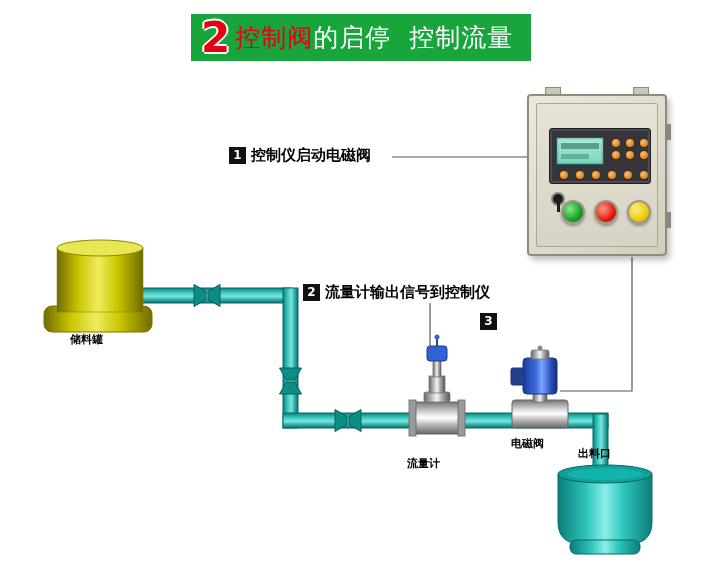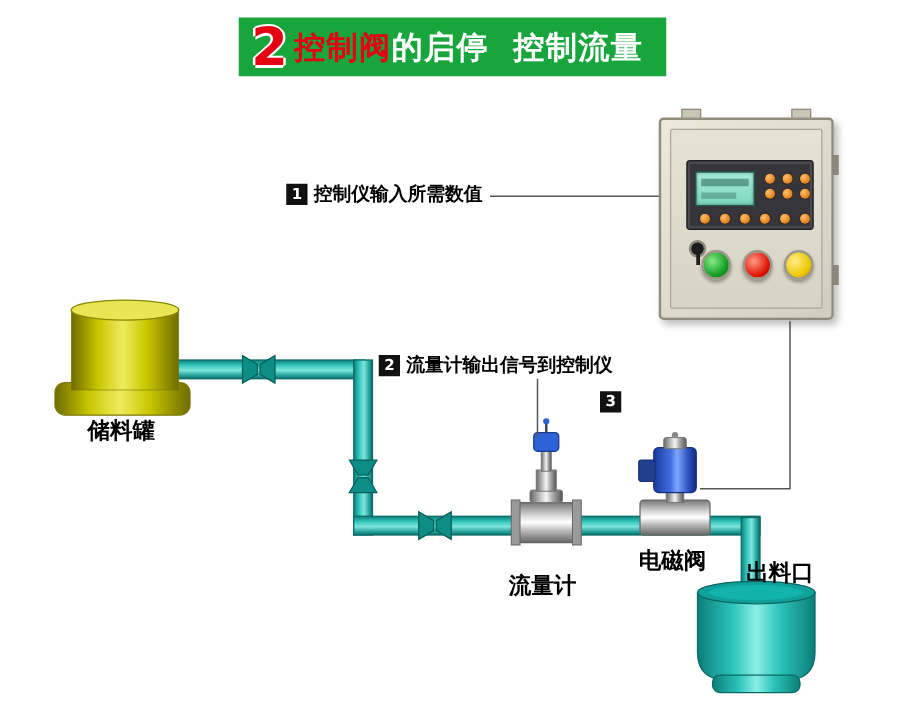--- a/index.html
+++ b/index.html
@@ -5,37 +5,37 @@
   *{margin:0;padding:0;box-sizing:border-box}
   html,body{width:725px;height:574px}
   body{background:#fff;font-family:"DejaVu Sans","Liberation Sans",sans-serif;position:relative;overflow:hidden}
   .stage{position:absolute;left:0;top:0;width:725px;height:574px}
   svg.layer{position:absolute;left:0;top:0;z-index:1}
 
   
   .banner{position:absolute;left:191px;top:14px;height:47px;background:#18a53c;display:flex;align-items:center;padding:0 18px 0 10px;z-index:3}
   .banner-num{font-size:42px;font-weight:bold;color:#e50012;line-height:1;margin-right:5px;
     text-shadow:-2px 0 0 #fff,2px 0 0 #fff,0 -2px 0 #fff,0 2px 0 #fff,-1px -1px 0 #fff,1px 1px 0 #fff}
-  .banner-text{font-size:25px;font-weight:bold;color:#fff;white-space:pre;letter-spacing:1px}
+  .banner-text{font-size:25px;font-weight:normal;color:#fff;white-space:pre;letter-spacing:1px}
   .banner-text .hl{color:#e50012;white-space:pre}
 
   
   .step{position:absolute;display:flex;align-items:flex-start;font-size:15px;font-weight:bold;color:#000;z-index:3;line-height:19px}
   .stepnum{flex:none;display:inline-flex;width:17px;height:17px;background:#111;color:#fff;font-size:12px;font-weight:bold;align-items:center;justify-content:center;margin-right:5px;margin-top:1px}
   .step1{left:229px;top:146px}
   .step2{left:303px;top:283px}
   .step3{left:480px;top:312px}
   .step3 .l2{padding-left:0}
 
   
-  .equip-label{position:absolute;font-size:18px;font-weight:bold;color:#000;z-index:3}
+  .equip-label{position:absolute;font-size:11px;font-weight:bold;color:#000;z-index:3}
   .lbl-tank{left:70px;top:332px}
   .lbl-flow{left:407px;top:456px}
   .lbl-valve{left:511px;top:436px}
-  .lbl-outlet{left:597px;top:446px}
+  .lbl-outlet{left:578px;top:446px}
 
   
   .control-box{position:absolute;left:527px;top:94px;width:140px;height:162px;background:linear-gradient(135deg,#ece9dc,#d2cebe);border:2px solid #8f8c7c;border-radius:4px;box-shadow:3px 4px 6px rgba(0,0,0,.25);z-index:2}
   .tab{position:absolute;width:16px;height:8px;top:-9px;background:#c9c6b6;border:1px solid #8f8c7c}
   .tab-l{left:16px}.tab-r{right:16px}
   .hinge{position:absolute;right:-6px;width:5px;height:16px;background:#8a887a}
   .h1{top:28px}.h2{top:116px}
   .panel{position:absolute;left:7px;top:7px;right:7px;bottom:7px;border:1px solid #aaa797;border-radius:2px;background:linear-gradient(#e6e3d4,#d8d4c5)}
   .device{position:absolute;left:12px;top:24px;width:102px;height:56px;background:#35353a;border-radius:3px;border:1px solid #1e1e22;box-shadow:inset 0 0 0 2px #4a4a50}
   .lcd{position:absolute;left:6px;top:8px;width:48px;height:28px;background:linear-gradient(#a8ecd9,#7cd6c0);border:1px solid #1d5a4c;box-shadow:inset 0 0 3px rgba(0,0,0,.4)}
@@ -192,21 +192,21 @@
       </div>
       <div class="keyhole"></div>
       <div class="pbtn pbtn-green"></div>
       <div class="pbtn pbtn-red"></div>
       <div class="pbtn pbtn-yellow"></div>
     </div>
   </div>
 
   <div class="step step1">
     <span class="stepnum">1</span>
-    <span>控制仪输入所需数值</span>
+    <span>控制仪启动电磁阀</span>
   </div>
 
   <div class="step step2">
     <span class="stepnum">2</span>
     <span>流量计输出信号到控制仪</span>
   </div>
 
   <div class="step step3">
     <span class="stepnum">3</span>
   </div>

